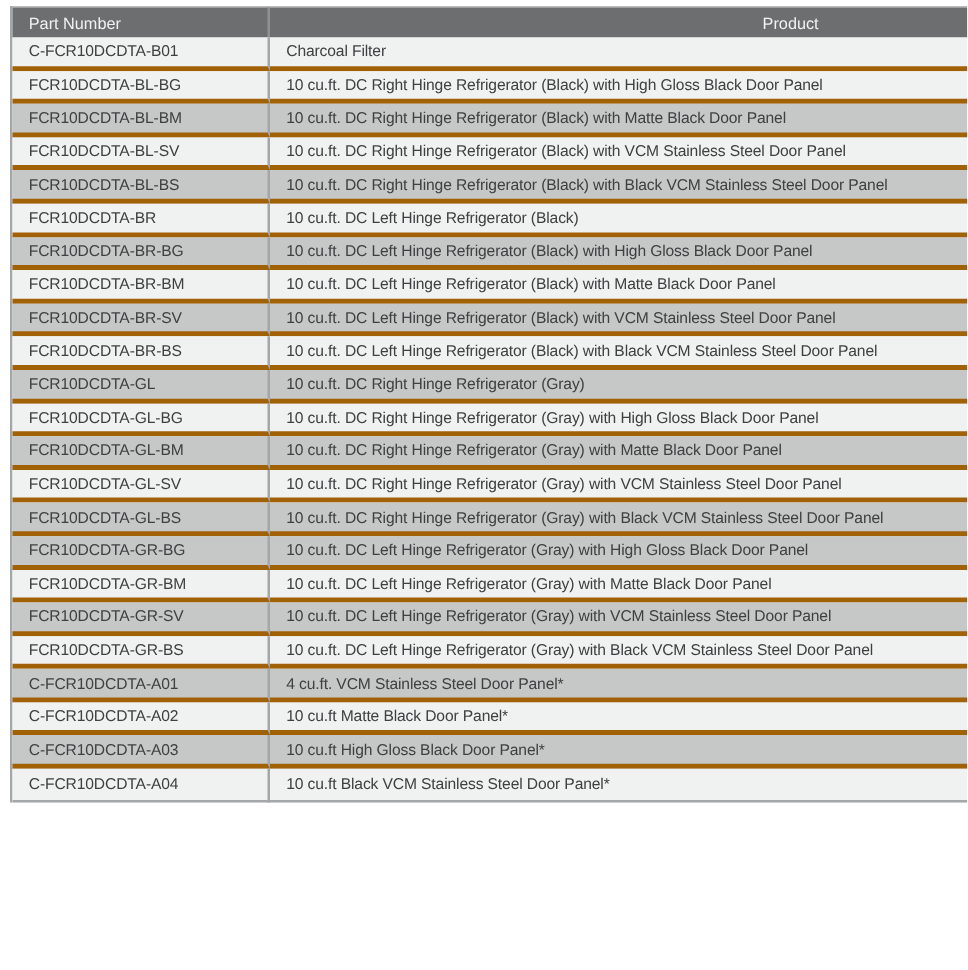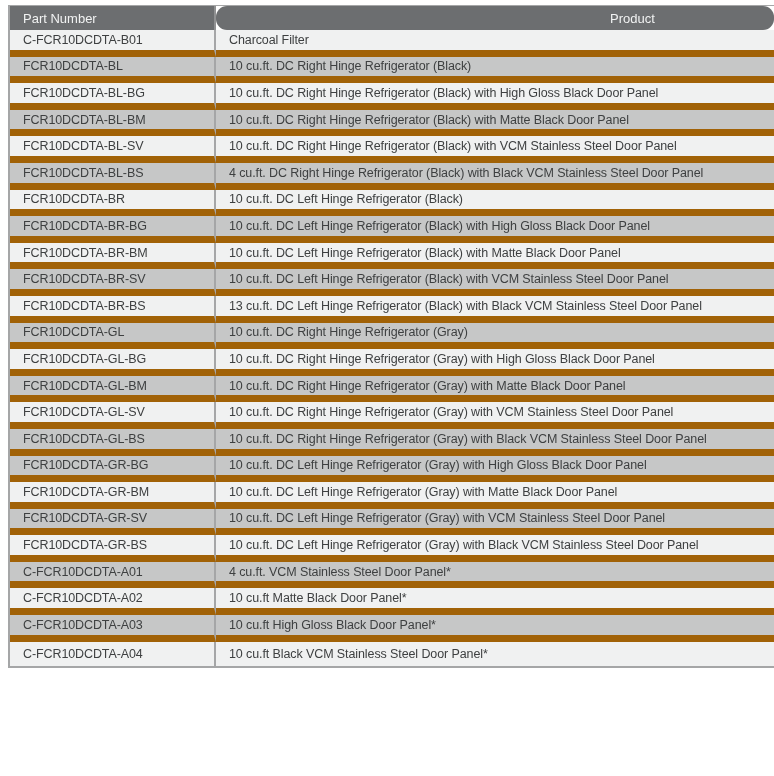--- a/index.html
+++ b/index.html
@@ -45,29 +45,28 @@
     vertical-align: middle;
   }
   th.col-part {
     width: 206px;
     text-align: left;
     border-right: 2px solid #909192;
   }
   th.col-product {
     text-align: center;
     padding-left: 275px; 
-    border-radius: 11px;
   }
   tbody td {
     height: 26.6px;
     font-size: 12.5px;
     letter-spacing: -0.1px;
     color: var(--text, #3e4041);
     vertical-align: middle;
-    border-bottom: 7px solid #a16207;
+    border-bottom: 4px solid #a16207;
   }
   tbody td.part-cell {
     border-right: 2px solid var(--border, #a5a6a7);
   }
   tr.row-light td { background: var(--row-light, #f0f1f1); }
   tr.row-dark  td { background: var(--row-dark,  #c6c7c7); }
   tbody tr:last-child td { border-bottom: 2px solid var(--border, #a5a6a7); }
   .footnote {
     position: absolute;
     left: 18px;
@@ -86,59 +85,55 @@
         <tr>
           <th class="col-part">Part Number</th>
           <th class="col-product">Product</th>
         </tr>
       </thead>
       <tbody id="rows-body">
           <tr class="row-light">
             <td class="part-cell">C-FCR10DCDTA-B01</td>
             <td class="product-cell">Charcoal Filter</td>
           </tr>
-          <tr class="row-dark">
-            <td class="part-cell">FCR10DCDTA-BL</td>
-            <td class="product-cell">10 cu.ft. DC Right Hinge Refrigerator (Black)</td>
-          </tr>
           <tr class="row-light">
             <td class="part-cell">FCR10DCDTA-BL-BG</td>
             <td class="product-cell">10 cu.ft. DC Right Hinge Refrigerator (Black) with High Gloss Black Door Panel</td>
           </tr>
           <tr class="row-dark">
             <td class="part-cell">FCR10DCDTA-BL-BM</td>
             <td class="product-cell">10 cu.ft. DC Right Hinge Refrigerator (Black) with Matte Black Door Panel</td>
           </tr>
           <tr class="row-light">
             <td class="part-cell">FCR10DCDTA-BL-SV</td>
             <td class="product-cell">10 cu.ft. DC Right Hinge Refrigerator (Black) with VCM Stainless Steel Door Panel</td>
           </tr>
           <tr class="row-dark">
             <td class="part-cell">FCR10DCDTA-BL-BS</td>
-            <td class="product-cell">4 cu.ft. DC Right Hinge Refrigerator (Black) with Black VCM Stainless Steel Door Panel</td>
+            <td class="product-cell">10 cu.ft. DC Right Hinge Refrigerator (Black) with Black VCM Stainless Steel Door Panel</td>
           </tr>
           <tr class="row-light">
             <td class="part-cell">FCR10DCDTA-BR</td>
             <td class="product-cell">10 cu.ft. DC Left Hinge Refrigerator (Black)</td>
           </tr>
           <tr class="row-dark">
             <td class="part-cell">FCR10DCDTA-BR-BG</td>
             <td class="product-cell">10 cu.ft. DC Left Hinge Refrigerator (Black) with High Gloss Black Door Panel</td>
           </tr>
           <tr class="row-light">
             <td class="part-cell">FCR10DCDTA-BR-BM</td>
             <td class="product-cell">10 cu.ft. DC Left Hinge Refrigerator (Black) with Matte Black Door Panel</td>
           </tr>
           <tr class="row-dark">
             <td class="part-cell">FCR10DCDTA-BR-SV</td>
             <td class="product-cell">10 cu.ft. DC Left Hinge Refrigerator (Black) with VCM Stainless Steel Door Panel</td>
           </tr>
           <tr class="row-light">
             <td class="part-cell">FCR10DCDTA-BR-BS</td>
-            <td class="product-cell">13 cu.ft. DC Left Hinge Refrigerator (Black) with Black VCM Stainless Steel Door Panel</td>
+            <td class="product-cell">10 cu.ft. DC Left Hinge Refrigerator (Black) with Black VCM Stainless Steel Door Panel</td>
           </tr>
           <tr class="row-dark">
             <td class="part-cell">FCR10DCDTA-GL</td>
             <td class="product-cell">10 cu.ft. DC Right Hinge Refrigerator (Gray)</td>
           </tr>
           <tr class="row-light">
             <td class="part-cell">FCR10DCDTA-GL-BG</td>
             <td class="product-cell">10 cu.ft. DC Right Hinge Refrigerator (Gray) with High Gloss Black Door Panel</td>
           </tr>
           <tr class="row-dark">

